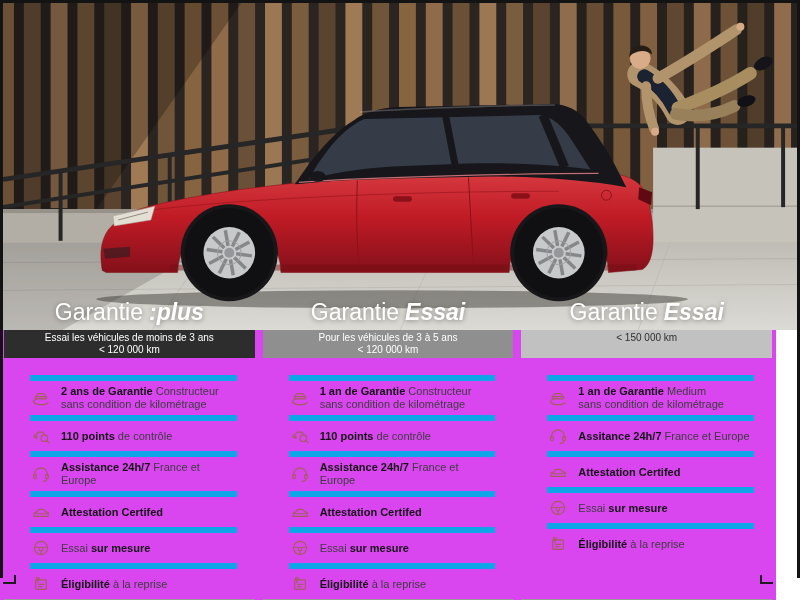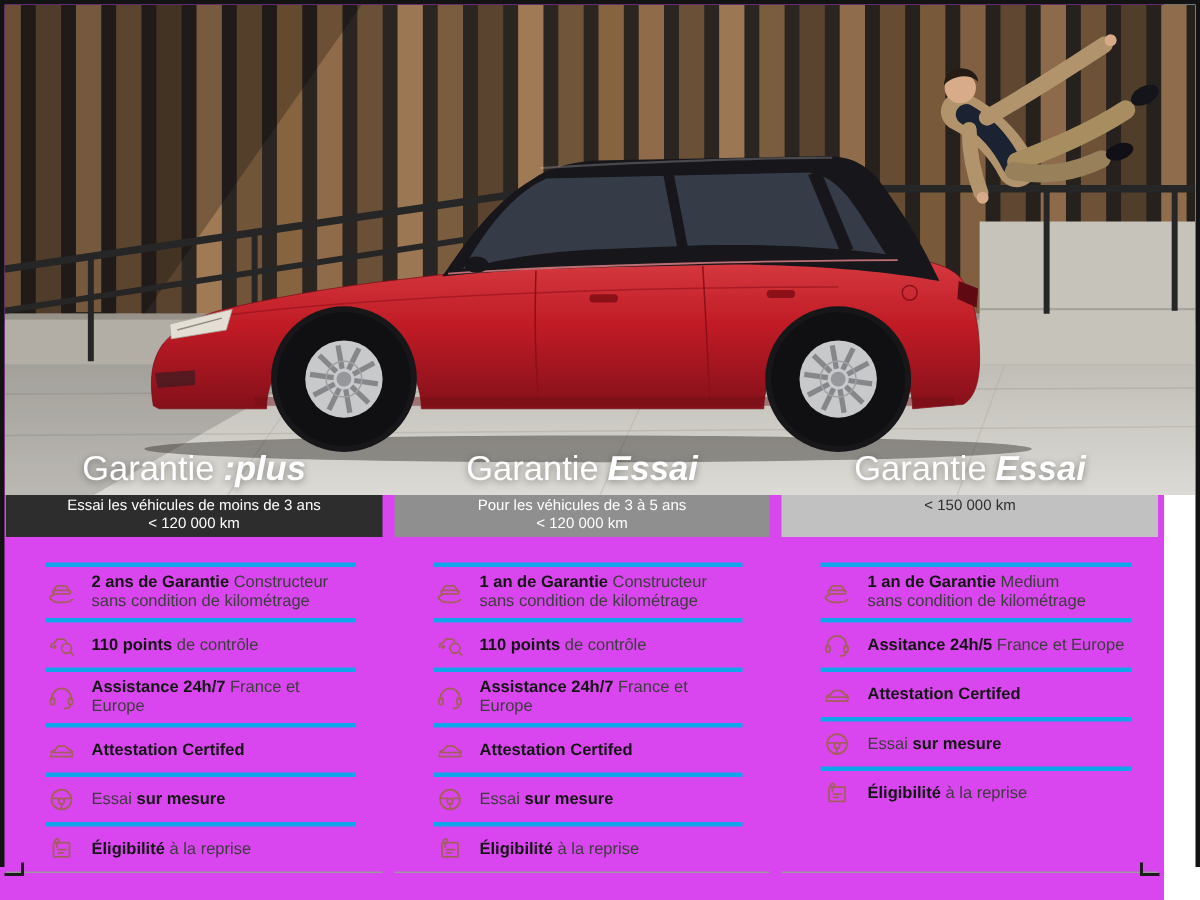--- a/index.html
+++ b/index.html
@@ -26,21 +26,21 @@
   .bars{position:absolute;top:330px;left:0;right:0;display:flex;gap:8px;padding:0 4px;z-index:10;}
   .plan-bar{flex:1;height:28px;box-sizing:border-box;text-align:center;font-size:10px;line-height:12px;padding-top:2px;}
   .bar-0{background:#2d2d2d;color:#ffffff;}
   .bar-1{background:#8f8f8f;color:#ffffff;}
   .bar-2{background:#c1c1c1;color:#2e2e2e;}
   .plan-bar b{font-weight:normal;}
 
   
   .features{position:absolute;top:375px;left:0;right:0;display:flex;gap:8px;padding:0 4px;}
   .plan-col{flex:1;box-sizing:border-box;padding:0 18px 0 26px;border-bottom:1px solid #9a9a9a;}
-  .feat-row{display:flex;align-items:center;gap:9px;border-top:3px solid #0ea5e9;padding:4px 0;min-height:28px;box-sizing:border-box;}
+  .feat-row{display:flex;align-items:center;gap:9px;border-top:6px solid #0ea5e9;padding:4px 0;min-height:28px;box-sizing:border-box;}
   .feat-row.first{min-height:35px;}
   .feat-icon{width:22px;height:22px;flex:none;color:#a35f5b;}
   .feat-icon svg{stroke:#a35f5b;fill:none;stroke-width:1.3;stroke-linecap:round;stroke-linejoin:round;}
   .feat-text{font-size:11px;line-height:13px;color:#3d3d3d;}
   .feat-text b{color:#141414;font-weight:bold;}
   .hidden-defs{position:absolute;width:0;height:0;overflow:hidden;}
 </style>
 </head>
 <body>
 
@@ -371,21 +371,21 @@
           <div class="feat-text">
             <div><b>1 an de Garantie</b><span> Medium</span></div>
             <div class="l2">sans condition de kilométrage</div>
           </div>
         </div>
         <div class="feat-row">
           <span class="feat-icon"><svg viewBox="0 0 24 24" width="22" height="22">
               <use href="#i-headset"></use>
             </svg></span>
           <div class="feat-text">
-            <div><b>Assitance 24h/5</b><span> France et Europe</span></div>
+            <div><b>Assitance 24h/7</b><span> France et Europe</span></div>
           </div>
         </div>
         <div class="feat-row">
           <span class="feat-icon"><svg viewBox="0 0 24 24" width="22" height="22">
               <use href="#i-car-attestation"></use>
             </svg></span>
           <div class="feat-text">
             <div><b>Attestation Certifed</b></div>
           </div>
         </div>

